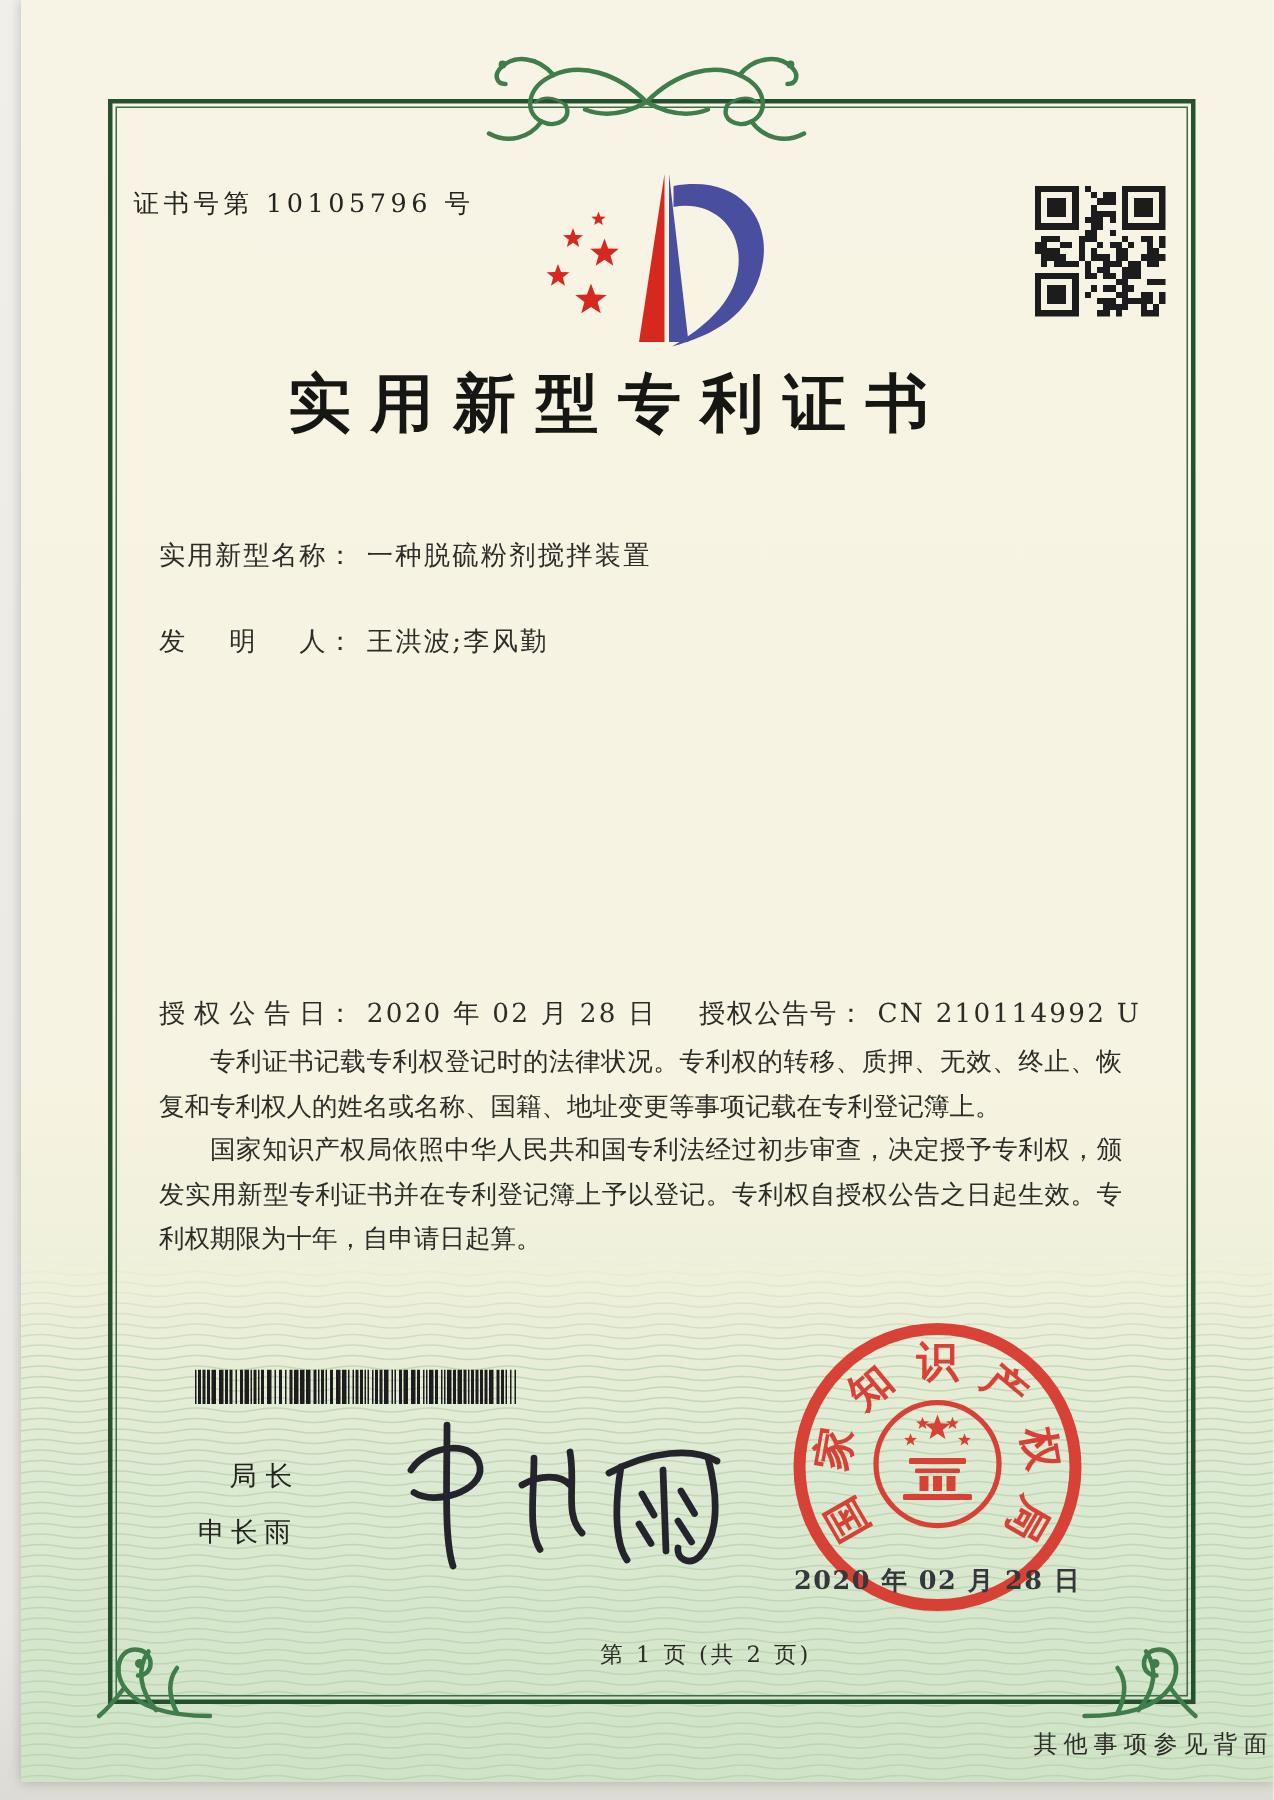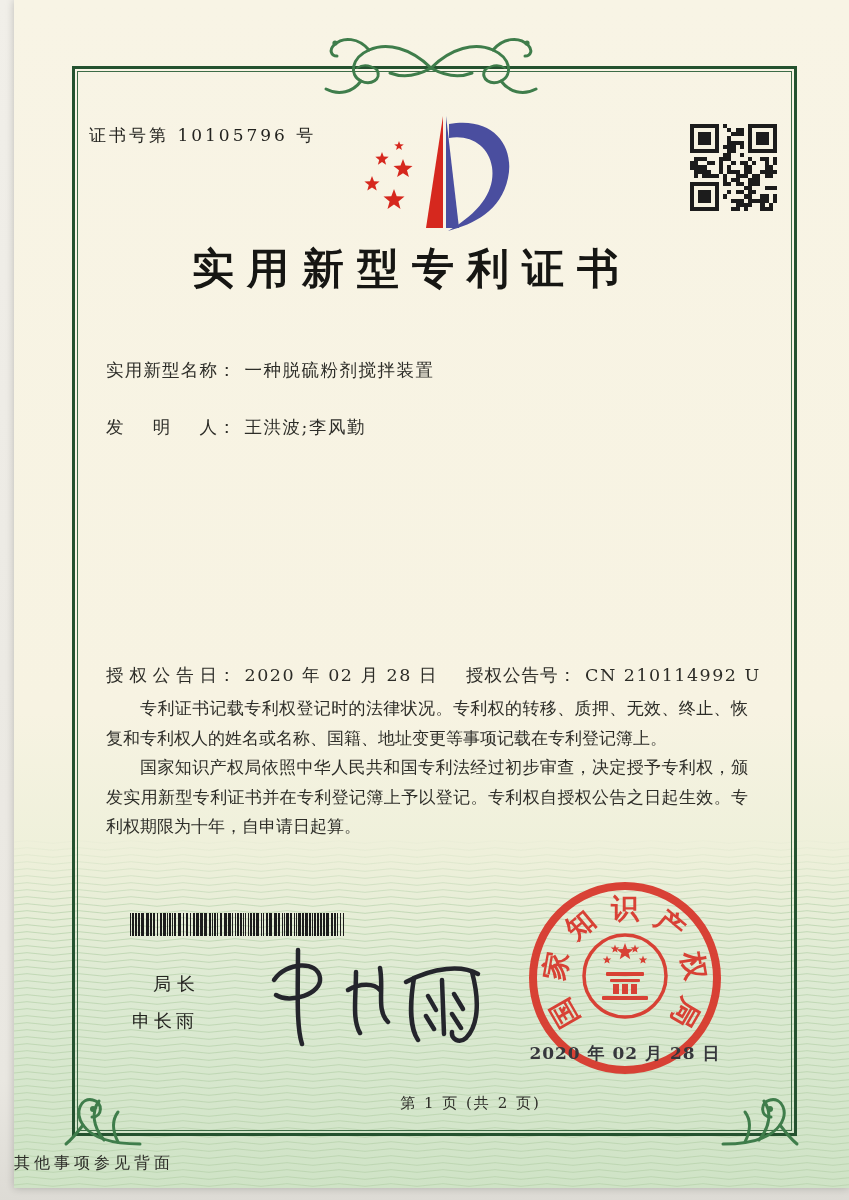--- a/index.html
+++ b/index.html
@@ -35,21 +35,21 @@
   .paras p{margin:0;text-indent:2em;}
   #barcode{position:absolute;left:116px;top:913px;}
   .signer-title{position:absolute;left:118px;top:972px;font-size:18px;letter-spacing:6px;color:#23231f;margin-left:21px;}
   .signer-name{position:absolute;left:118px;top:1009px;font-size:18px;letter-spacing:4px;color:#23231f;}
   #signature{position:absolute;left:242px;top:938px;}
   #seal{position:absolute;left:505px;top:872px;}
   .sealdate{position:absolute;left:505px;top:1042px;width:212px;text-align:center;
     font-size:17px;letter-spacing:1px;color:#36373c;font-weight:600;}
   .pagenote{position:absolute;left:0;top:1094px;width:835px;text-align:center;
     font-size:15px;letter-spacing:2px;color:#2d2d28;padding-left:39px;}
-  .backnote{position:absolute;left:0;top:1153px;width:835px;text-align:left;
+  .backnote{position:absolute;left:0;top:1153px;width:835px;text-align:right;
     font-size:16px;letter-spacing:4px;color:#2d2d28;}
   #logo{position:absolute;left:332px;top:108px;}
   #qr{position:absolute;left:676px;top:124px;}
   #ornament-top{position:absolute;left:285px;top:28px;}
   .flourish{position:absolute;top:1068px;}
   #flourish-l{left:48px;}
   #flourish-r{left:703px;transform:scaleX(-1);}
 </style>
 </head>
 <body>

